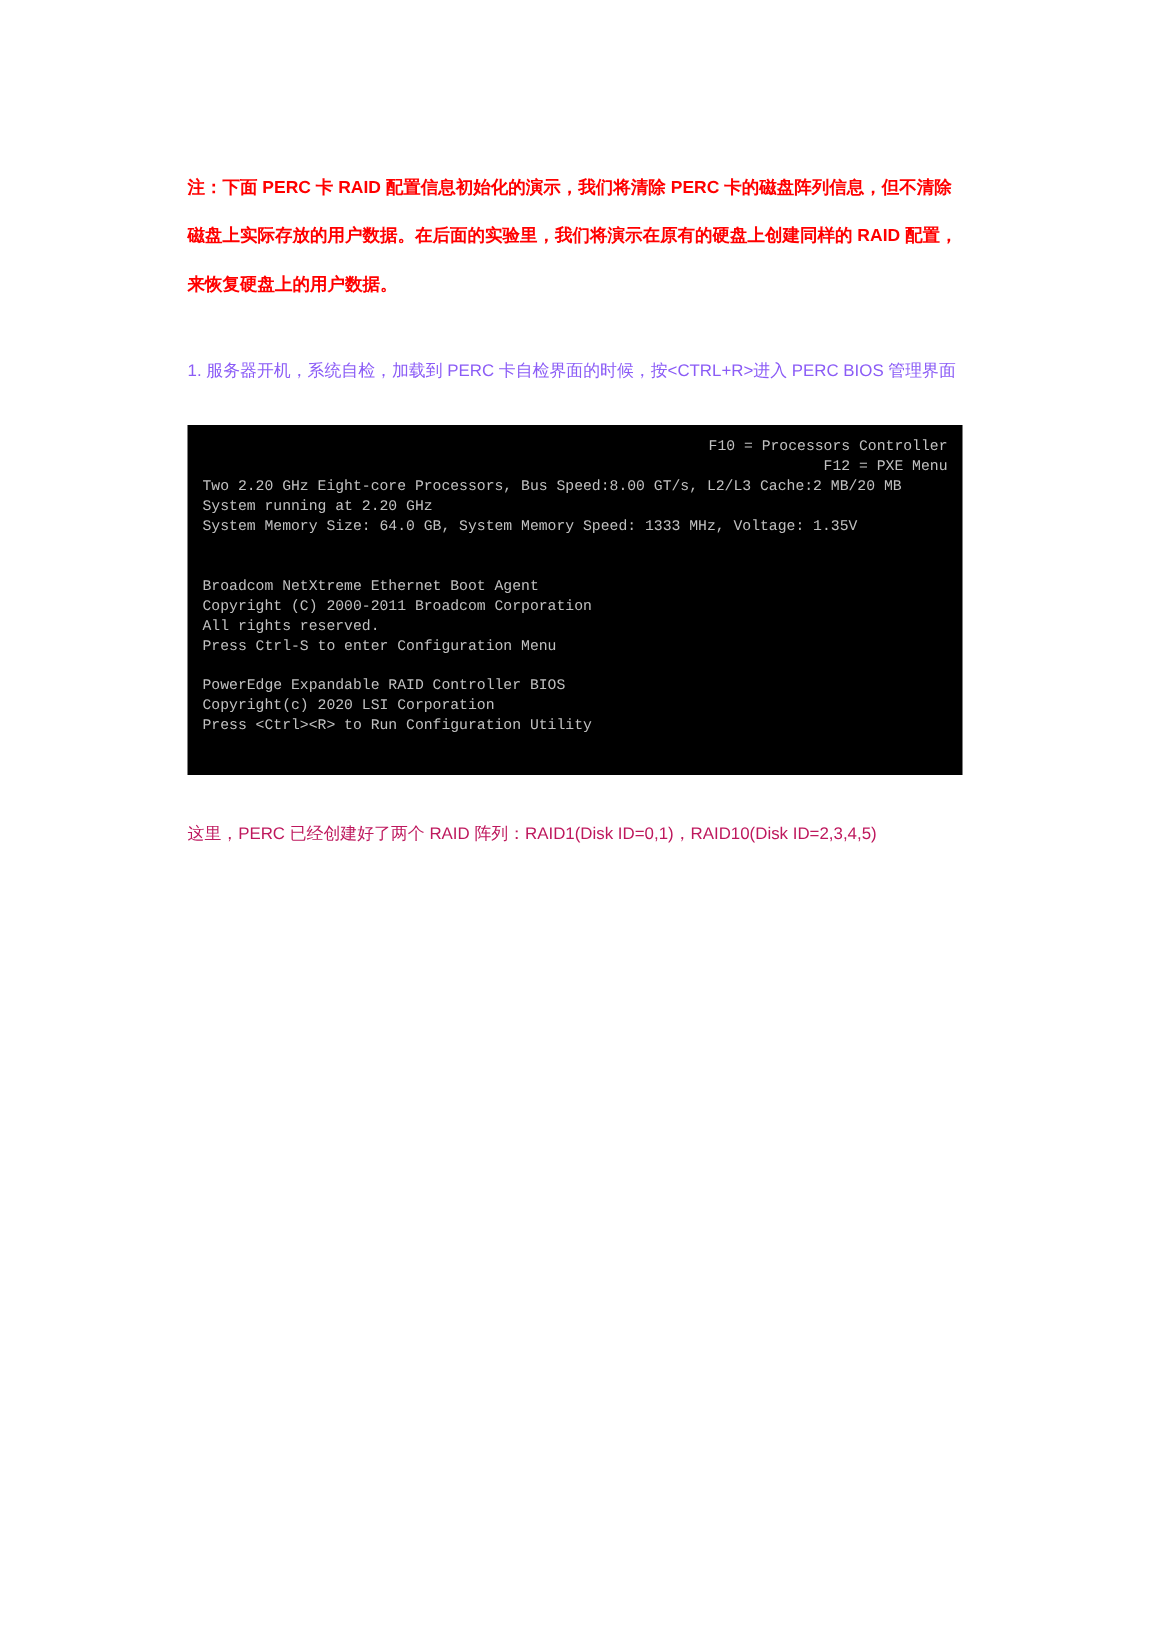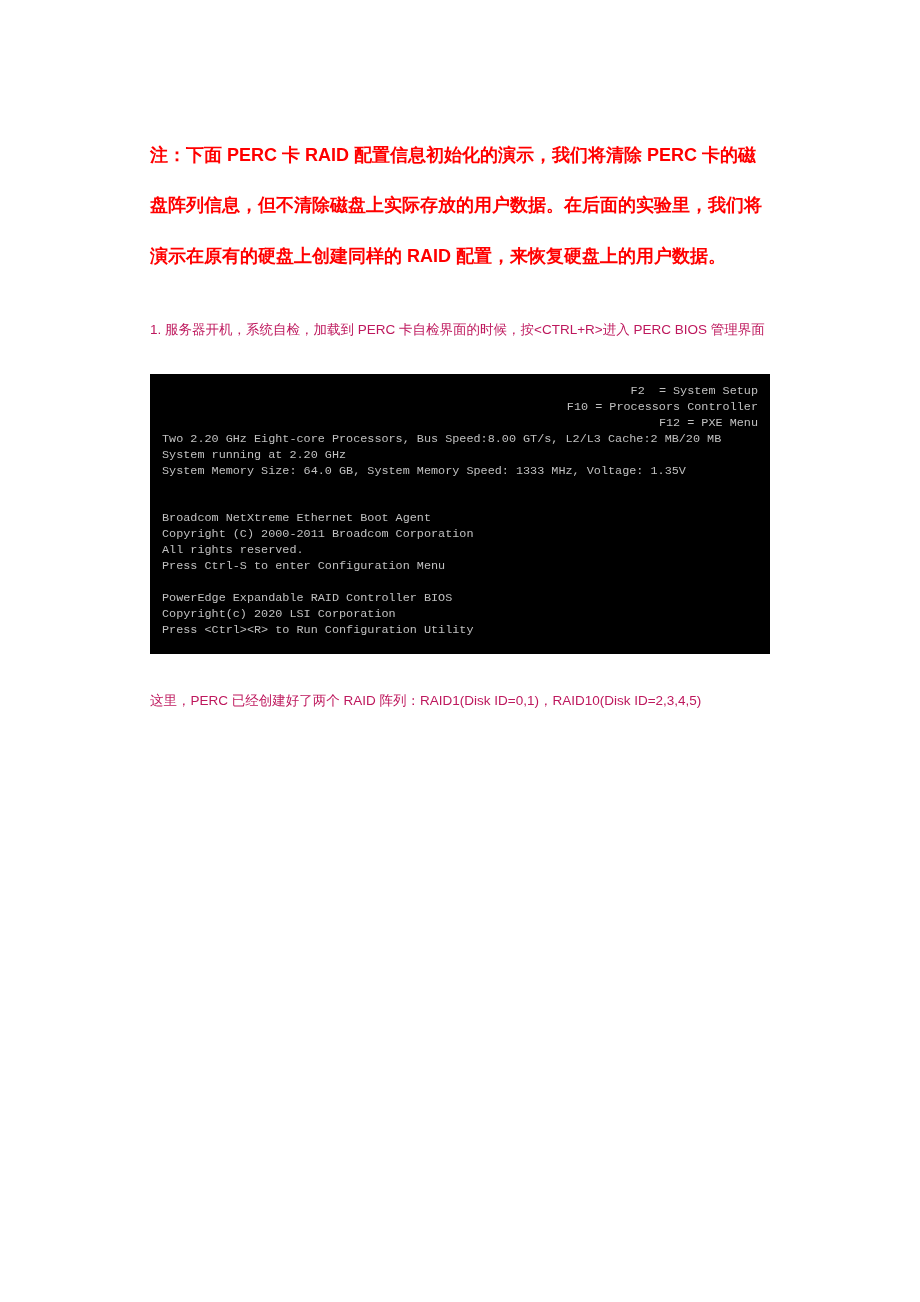--- a/index.html
+++ b/index.html
@@ -9,27 +9,27 @@
     font-family: "Microsoft YaHei", "SimSun", sans-serif;
     width: 920px;
   }
   .page {
     padding: 130px 150px 80px 150px;
     width: 620px;
     box-sizing: content-box;
   }
   .note {
     color: #ff0000;
-    font-size: 18px;
+    font-size: 14px;
     font-weight: bold;
     line-height: 2.8;
     margin-bottom: 30px;
   }
   .step {
-    color: #be185d;
+    color: #8b5cf6;
     font-size: 13.5px;
     line-height: 2.8;
     margin-bottom: 25px;
   }
   .terminal {
     background: #000000;
     color: #c0c0c0;
     font-family: "Courier New", monospace;
     font-size: 11.8px;
     line-height: 1.35;
@@ -52,21 +52,21 @@
 </style>
 </head>
 <body>
 
 <div class="page">
 
   <div class="note">注：下面 PERC 卡 RAID 配置信息初始化的演示，我们将清除 PERC 卡的磁盘阵列信息，但不清除磁盘上实际存放的用户数据。在后面的实验里，我们将演示在原有的硬盘上创建同样的 RAID 配置，来恢复硬盘上的用户数据。</div>
 
   <div class="step">1. 服务器开机，系统自检，加载到 PERC 卡自检界面的时候，按&lt;CTRL+R&gt;进入 PERC BIOS 管理界面</div>
 
-  <div class="terminal"><span class="term-right">F2  = System Setup</span><span class="term-right">F10 = Processors Controller</span><span class="term-right">F12 = PXE Menu</span><span>Two 2.20 GHz Eight-core Processors, Bus Speed:8.00 GT/s, L2/L3 Cache:2 MB/20 MB</span>
+  <div class="terminal"><span class="term-right">F10 = Processors Controller</span><span class="term-right">F12 = PXE Menu</span><span>Two 2.20 GHz Eight-core Processors, Bus Speed:8.00 GT/s, L2/L3 Cache:2 MB/20 MB</span>
 <span>System running at 2.20 GHz</span>
 <span>System Memory Size: 64.0 GB, System Memory Speed: 1333 MHz, Voltage: 1.35V</span>
 
 
 <span>Broadcom NetXtreme Ethernet Boot Agent</span>
 <span>Copyright (C) 2000-2011 Broadcom Corporation</span>
 <span>All rights reserved.</span>
 <span>Press Ctrl-S to enter Configuration Menu</span>
 
 <span>PowerEdge Expandable RAID Controller BIOS</span>

